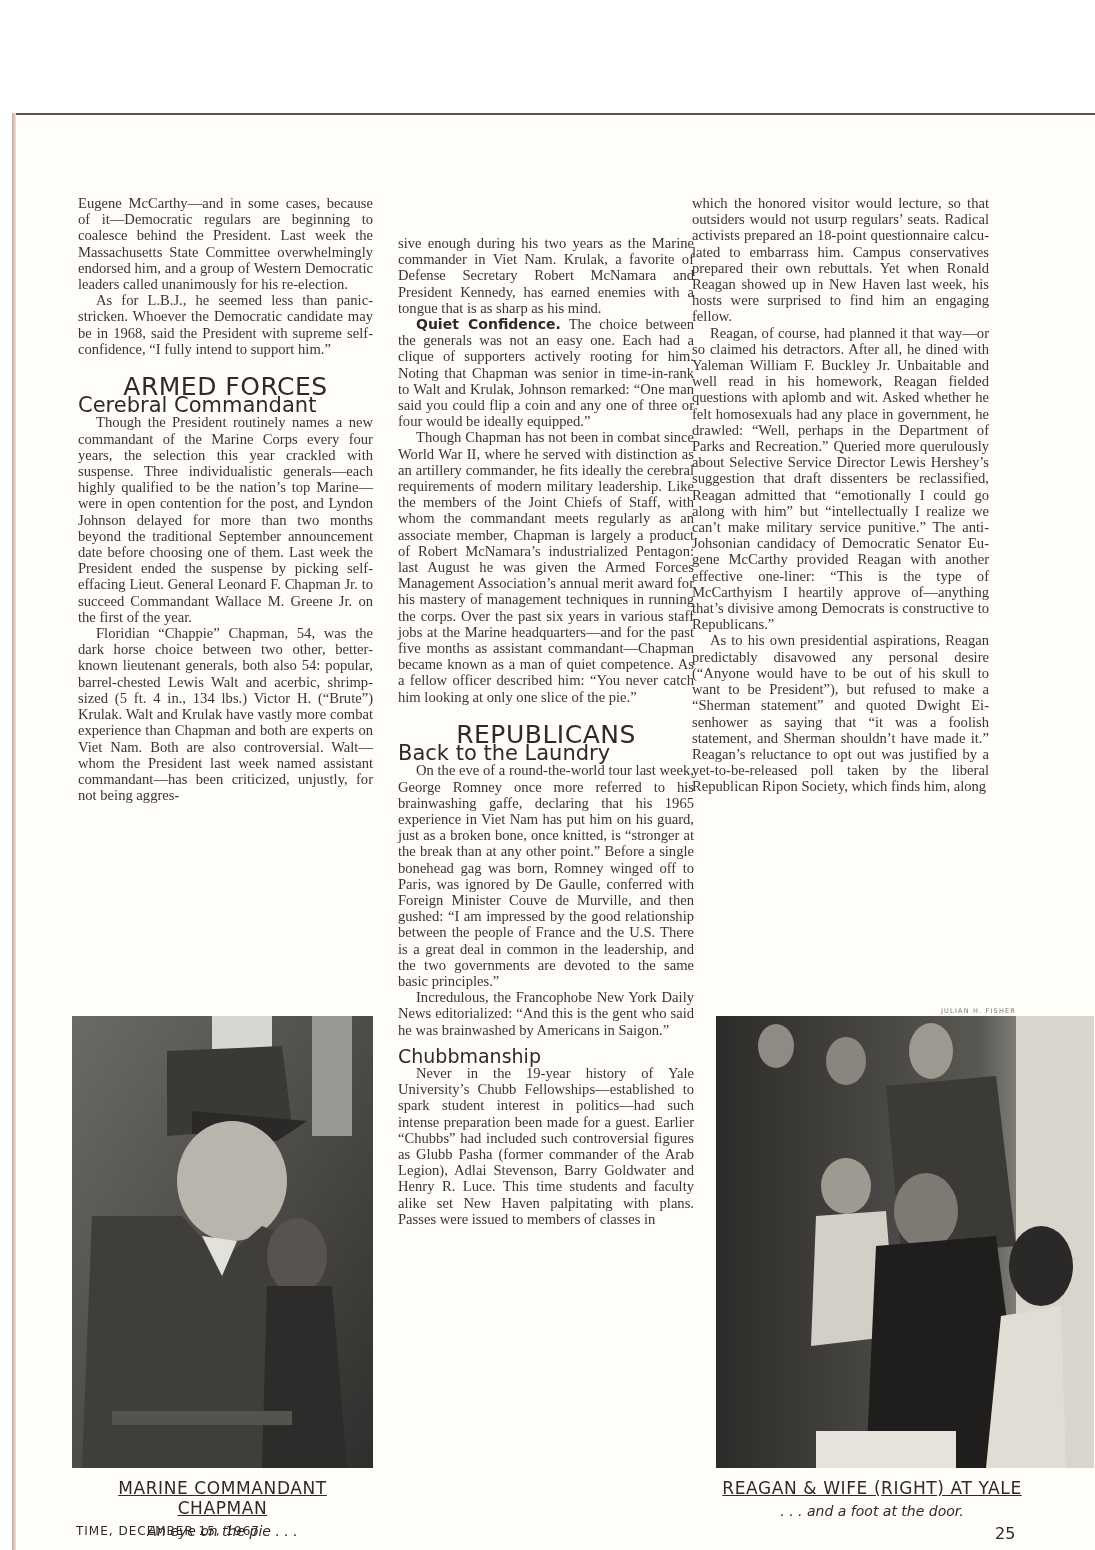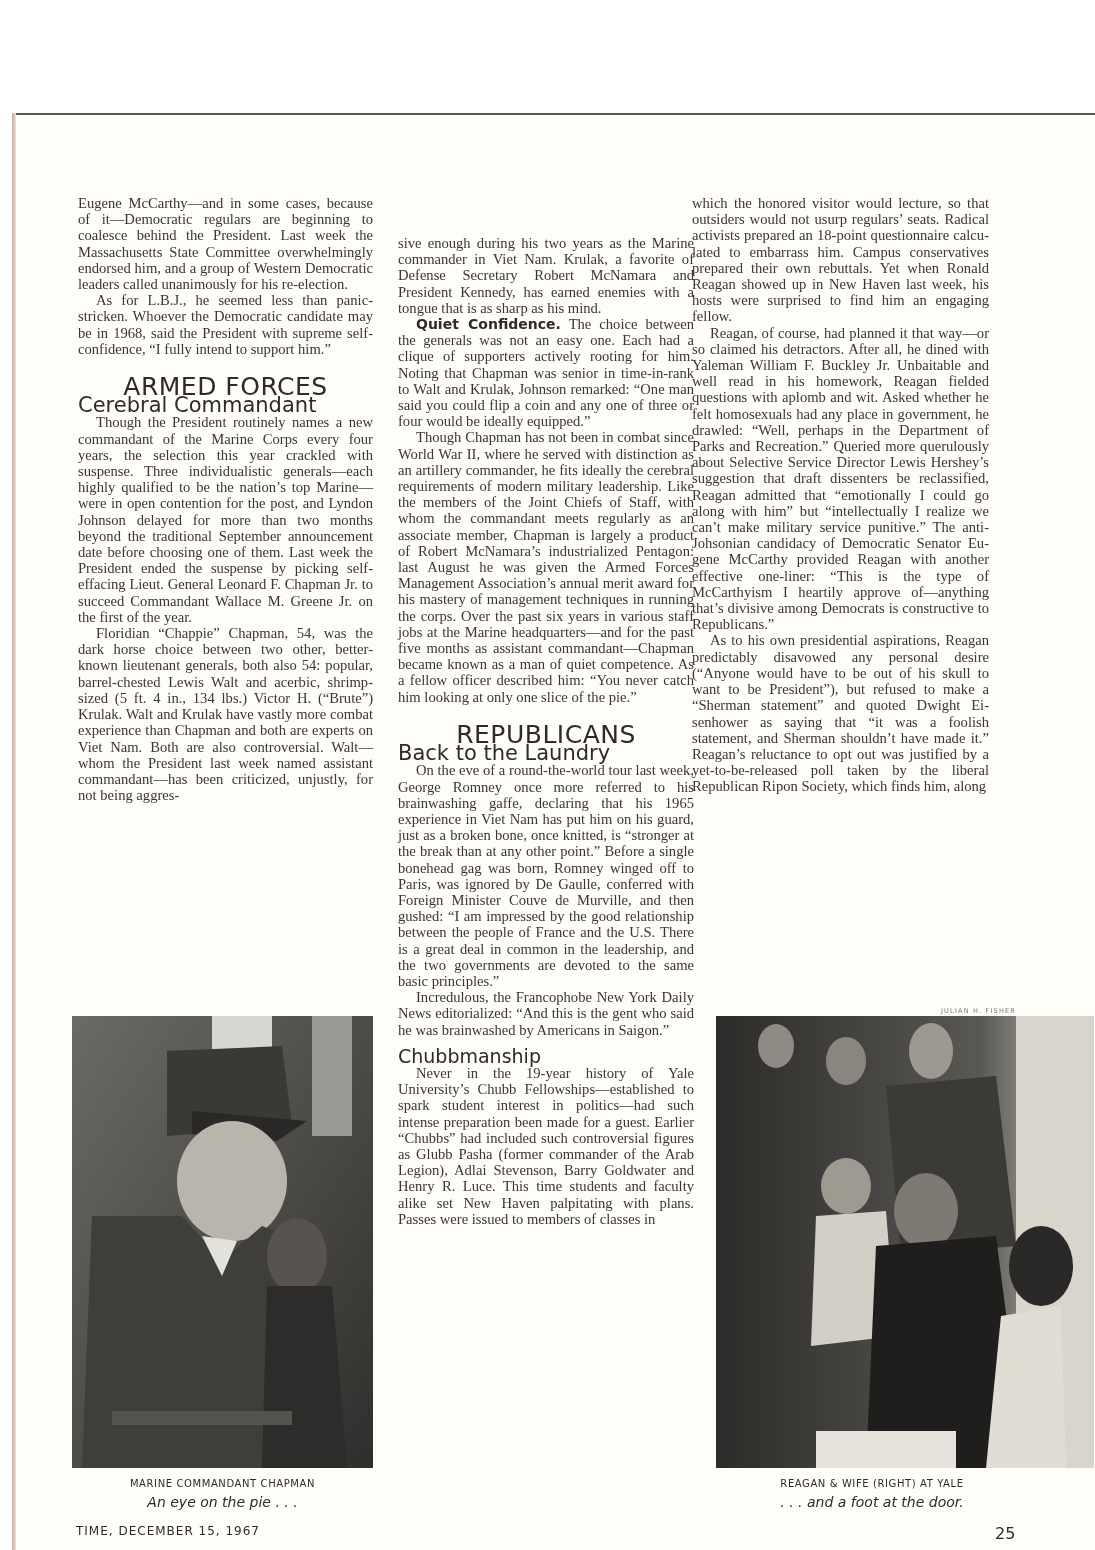--- a/index.html
+++ b/index.html
@@ -72,21 +72,21 @@
     position: absolute;
     background: #4a4a48;
     overflow: hidden;
   }
   .caption {
     position: absolute;
     text-align: center;
     font-family: "DejaVu Sans", "Liberation Sans", sans-serif;
     color: #2e2b27;
   }
-  .caption .cap-title { font-size: 10px; letter-spacing: 0.6px; }
+  .caption .cap-title { font-size: 17px; letter-spacing: 0.6px; text-decoration: underline; }
   .caption .cap-sub { font-size: 14px; font-style: italic; margin-top: 5px; }
   .footer {
     position: absolute;
     font-family: "DejaVu Sans", "Liberation Sans", sans-serif;
     color: #2e2b27;
   }
 </style>
 </head>
 <body>
 

